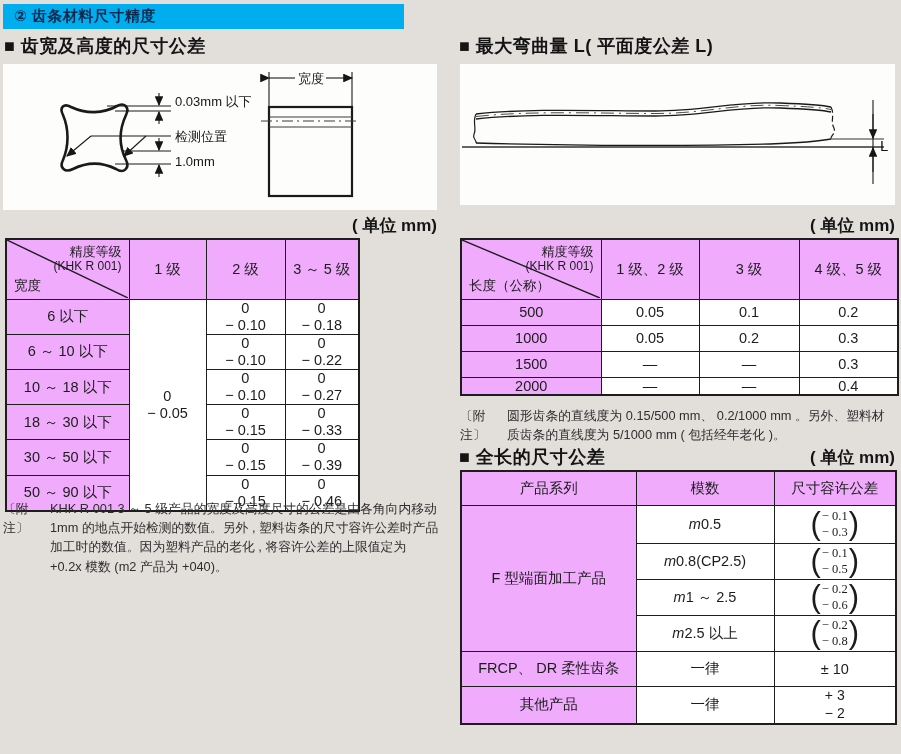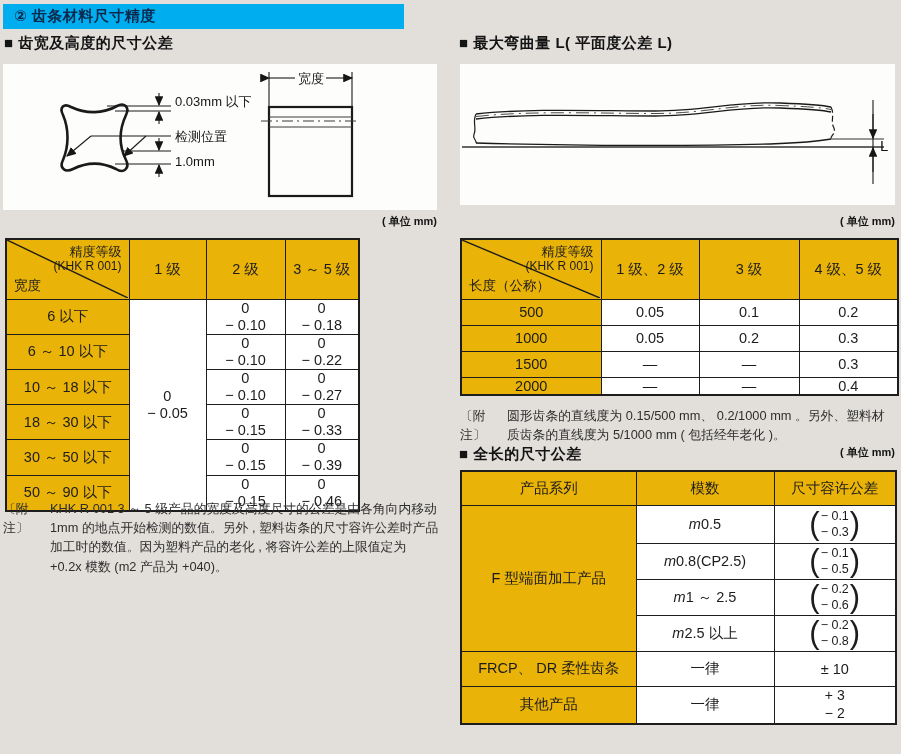--- a/index.html
+++ b/index.html
@@ -8,52 +8,52 @@
     background:#e2dfdb;color:#1c1c1c;
     font-family:"Liberation Sans","DejaVu Sans",sans-serif;
   }
   .abs{position:absolute;box-sizing:border-box;}
   
   .titlebar{
     left:3px;top:4px;width:401px;height:25px;background:#00aeef;
     display:flex;align-items:center;padding-left:11px;
     font-size:15px;font-weight:bold;color:#0c2a4d;letter-spacing:.5px;
   }
-  .sec-head{font-size:15px;font-weight:bold;color:#141414;letter-spacing:.5px;}
+  .sec-head{font-size:18px;font-weight:bold;color:#141414;letter-spacing:.5px;}
   .panel{background:#fdfdfc;}
-  .unit{font-size:11px;font-weight:bold;text-align:right;color:#141414;}
+  .unit{font-size:17px;font-weight:bold;text-align:right;color:#141414;}
   
   table{border-collapse:collapse;table-layout:fixed;background:#fff;}
   table.t{border:2.5px solid #1d1d1d;}
   .t th,.t td{border:1.6px solid #1d1d1d;padding:0;font-weight:normal;
     font-size:14.5px;text-align:center;vertical-align:middle;color:#1c1c1c;}
-  .blue{background:#eab308;}
+  .blue{background:#f0abfc;}
   .lbl{text-align:right;padding-right:9px;}
   
   .corner{position:relative;}
   .corner svg{position:absolute;left:0;top:0;}
   .c-top{position:absolute;top:5px;right:7px;font-size:13px;line-height:1;}
   .c-sub{position:absolute;top:20px;right:7px;font-size:12px;line-height:1;}
   .c-bot{position:absolute;bottom:6px;left:7px;font-size:13.5px;line-height:1;}
   
   .tt{display:inline-block;text-align:left;line-height:1.18;font-size:14.5px;}
   .tt span{display:block;}
   .tt .top{padding-left:16px;}
   
   .ptol{display:inline-flex;align-items:center;}
   .paren{font-size:31px;font-weight:400;line-height:.9;transform:scaleY(1.04);}
   .pstack{display:inline-block;text-align:left;font-size:12.5px;line-height:1.3;margin:0 1px;}
-  .pstack span{display:block;}
+  .pstack span{display:block;font-family:Liberation Serif, serif;}
   .tt2{display:inline-block;text-align:left;line-height:1.25;font-size:14px;}
   .tt2 span{display:block;}
   
   .note{display:flex;font-size:12.8px;line-height:1.5;color:#2e2e2e;}
   .note .nl{flex:0 0 47px;}
   .note .nt{flex:1;}
-  .flexrow{display:flex;justify-content:space-between;align-items:flex-start;}
+  .flexrow{display:flex;justify-content:space-between;align-items:flex-end;}
   svg text{font-family:"Liberation Sans","DejaVu Sans",sans-serif;font-size:13px;fill:#161616;}
   .ital{font-style:italic;}
 </style>
 </head>
 <body>
 
 <div class="abs titlebar">
   <span>② 齿条材料尺寸精度</span>
 </div>
 

